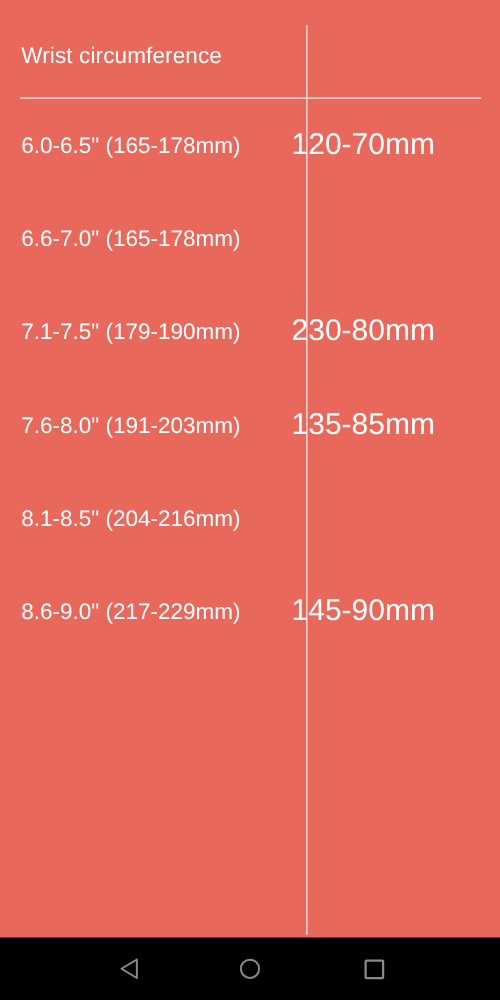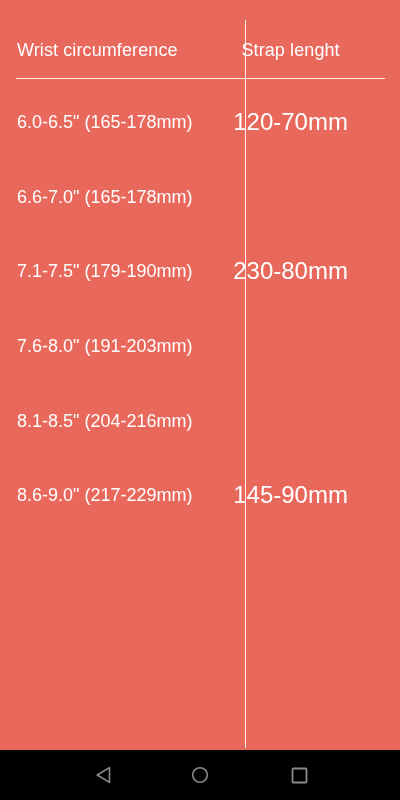--- a/index.html
+++ b/index.html
@@ -60,21 +60,20 @@
     top: 0;
     width: 400px;
   }
 
   .row {
     position: absolute;
     left: 0;
     width: 360px;
     height: 34px;
     display: flex;
-    align-items: center;
   }
 
   .cell-left {
     width: 245px;
     padding-left: 17px;
     color: #FFFFFF;
     font-size: 18px;
     line-height: 22px;
     white-space: nowrap;
   }
@@ -127,39 +126,39 @@
 
   <div class="content">
 
     <div class="col-divider"></div>
     <div class="header-rule"></div>
 
     <div class="table">
 
       <div class="row header-row" style="top:33px;">
         <div class="cell-left">Wrist circumference</div>
-        <div class="cell-right">Strap lenght</div>
       </div>
 
       <div class="row" style="top:105px;">
         <div class="cell-left">6.0-6.5" (165-178mm)</div>
         <div class="cell-right">120-70mm</div>
       </div>
 
       <div class="row" style="top:180px;">
         <div class="cell-left">6.6-7.0" (165-178mm)</div>
       </div>
 
       <div class="row" style="top:254px;">
         <div class="cell-left">7.1-7.5" (179-190mm)</div>
         <div class="cell-right">230-80mm</div>
       </div>
 
       <div class="row" style="top:329px;">
         <div class="cell-left">7.6-8.0" (191-203mm)</div>
+        <div class="cell-right">135-85mm</div>
       </div>
 
       <div class="row" style="top:404px;">
         <div class="cell-left">8.1-8.5" (204-216mm)</div>
       </div>
 
       <div class="row" style="top:478px;">
         <div class="cell-left">8.6-9.0" (217-229mm)</div>
         <div class="cell-right">145-90mm</div>
       </div>

